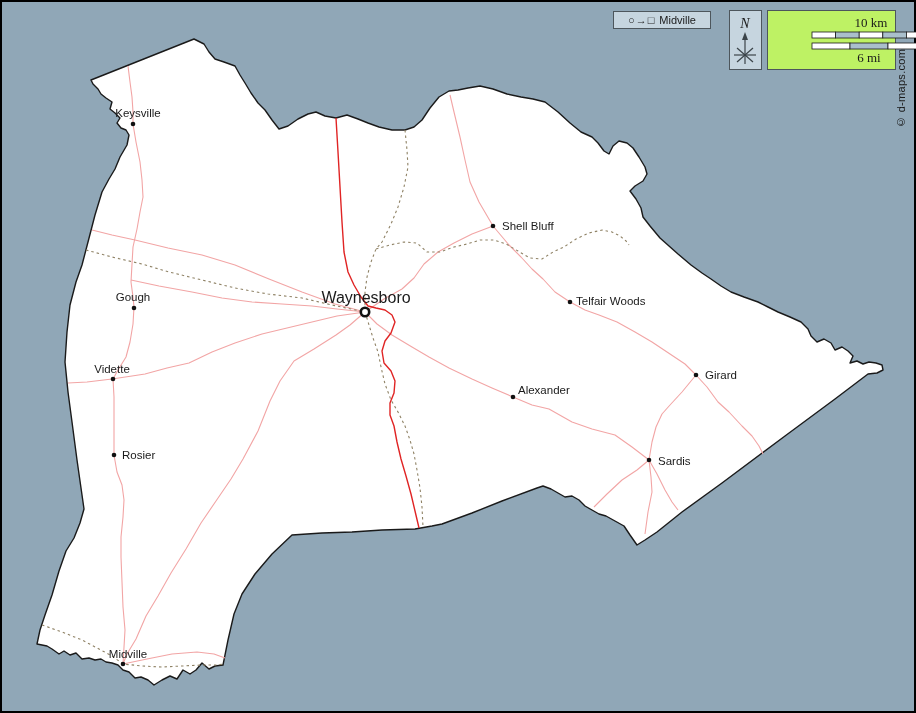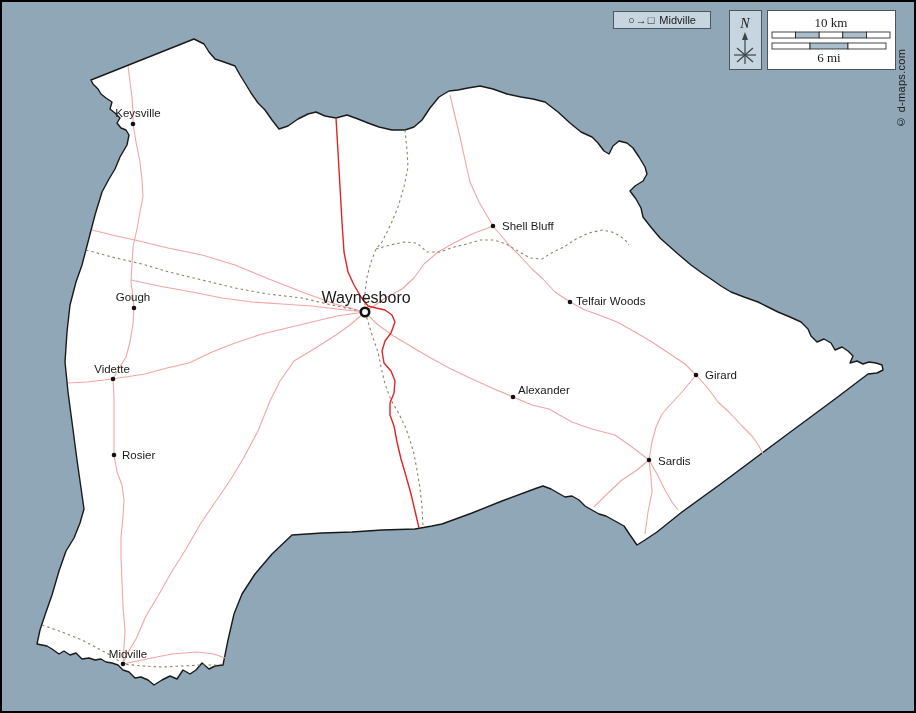--- a/index.html
+++ b/index.html
@@ -4,21 +4,21 @@
 <style>
   html,body{margin:0;padding:0;}
   body{width:916px;height:713px;overflow:hidden;font-family:"Liberation Sans",sans-serif;}
   #frame{position:relative;width:916px;height:713px;box-sizing:border-box;border:2px solid #000;background:#90A7B7;}
   #map-svg{position:absolute;left:0;top:0;}
   .overlay{position:absolute;box-sizing:border-box;}
   #projection-badge{left:611px;top:9px;width:98px;height:18px;background:#C6D5DF;border:1px solid #4d565c;
     font-size:11px;color:#1a1a1a;display:flex;align-items:center;justify-content:center;gap:4px;}
   #projection-badge .sym{letter-spacing:1px;font-size:11px;color:#222;}
   #compass-box{left:727px;top:8px;width:33px;height:60px;background:#C6D5DF;border:1.5px solid #4d565c;}
-  #scale-box{left:765px;top:8px;width:129px;height:60px;background:#ffffff;border:1.5px solid #4d565c;}
+  #scale-box{left:765px;top:8px;width:129px;height:60px;background:#bef264;border:1.5px solid #4d565c;padding-left:40px;}
   #copyright{left:893px;top:6px;width:18px;height:120px;writing-mode:vertical-rl;transform:rotate(180deg);
     font-size:11px;color:#1a1a1a;text-align:left;letter-spacing:0.3px;}
   .sertext{font-family:"Liberation Serif",serif;}
 </style>
 </head>
 <body>
 
 <div id="frame">
 
   <svg id="map-svg" width="916" height="713" viewBox="0 0 916 713">

